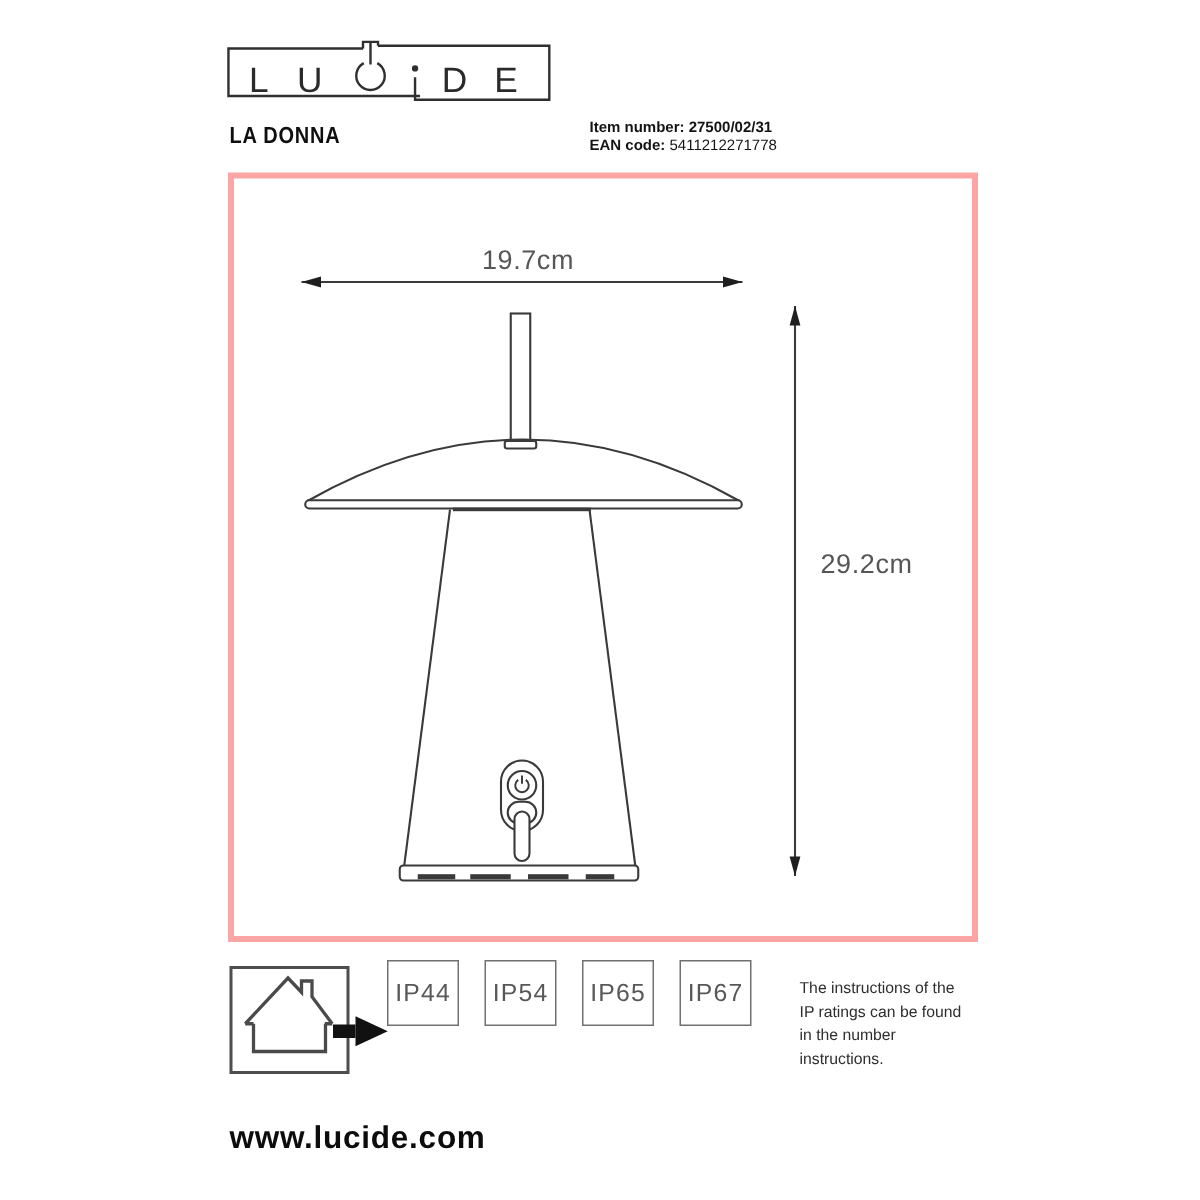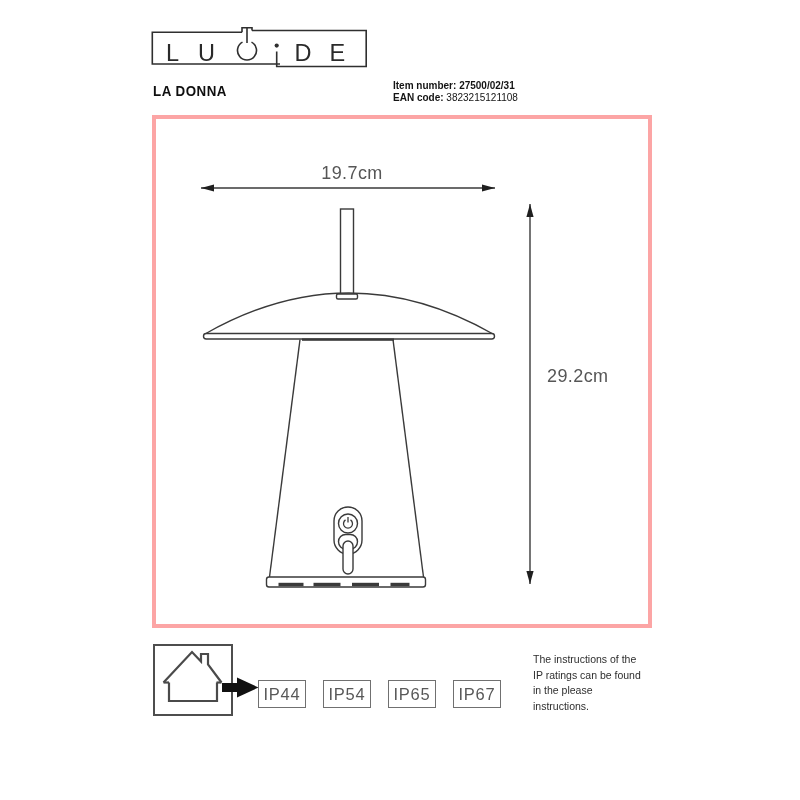--- a/index.html
+++ b/index.html
@@ -21,21 +21,21 @@
                  box-sizing:border-box;}
   #lamp-svg{position:absolute;left:0;top:0;}
   .dim-label{position:absolute;font-size:18px;color:#565656;letter-spacing:.4px;}
   #width-dim-label{left:146px;top:44px;width:100px;text-align:center;}
   #height-dim-label{left:391px;top:247px;}
 
   
   #house-box{left:153px;top:644px;width:80px;height:72px;border:2px solid #4e4e4e;
              box-sizing:border-box;}
   #house-arrow-svg{left:153px;top:644px;}
-  .ip-box{top:680px;width:48px;height:28px;border:1.5px solid #707070;box-sizing:border-box;
+  .ip-box{top:640px;width:48px;height:44px;border:1.5px solid #707070;box-sizing:border-box;
           display:flex;align-items:center;justify-content:center;font-size:16.5px;
           color:#585858;letter-spacing:.8px;}
   #ip-box-0{left:258px;} #ip-box-1{left:323px;} #ip-box-2{left:388px;} #ip-box-3{left:453px;}
   #ip-note{left:533px;top:652px;font-size:10.5px;line-height:15.5px;color:#2e2e2e;}
 
   
   #footer-line1{left:153px;top:732px;font-size:13.5px;font-weight:bold;color:#0c0c0c;}
   #footer-site{left:153px;top:747px;font-size:21px;font-weight:bold;color:#0c0c0c;
                letter-spacing:.5px;}
 </style>
@@ -57,21 +57,21 @@
       <text x="16" y="34.3">L</text>
       <text x="48" y="34.3">U</text>
       <text x="144.5" y="34.3">D</text>
       <text x="179.5" y="34.3">E</text>
     </g>
   </svg>
 
   <div class="abs" id="product-name">LA DONNA</div>
   <div class="abs" id="item-block">
     <div><span class="lbl">Item number:</span> <span class="val-bold">27500/02/31</span></div>
-    <div><span class="lbl">EAN code:</span> <span>3823215121108</span></div>
+    <div><span class="lbl">EAN code:</span> <span>5411212271778</span></div>
   </div>
 
   <div class="abs" id="drawing-frame">
     <svg id="lamp-svg" width="496" height="509" viewBox="0 0 496 509">
       <g fill="none" stroke="#3a3a3a" stroke-width="1.4">
 
         <line x1="45" y1="69" x2="339" y2="69"></line>
 
         <line x1="374" y1="85" x2="374" y2="465"></line>
 
@@ -129,18 +129,19 @@
       <polygon points="84,33.5 105.5,43.5 84,53.5"></polygon>
     </g>
   </svg>
   <div class="abs ip-box" id="ip-box-0">IP44</div>
   <div class="abs ip-box" id="ip-box-1">IP54</div>
   <div class="abs ip-box" id="ip-box-2">IP65</div>
   <div class="abs ip-box" id="ip-box-3">IP67</div>
   <div class="abs" id="ip-note">
     <div>The instructions of the</div>
     <div>IP ratings can be found</div>
-    <div>in the please</div>
+    <div>in the number</div>
     <div>instructions.</div>
   </div>
 
+  <div class="abs" id="footer-site">www.lucide.com</div>
 
 </div>
 
 </body></html>

